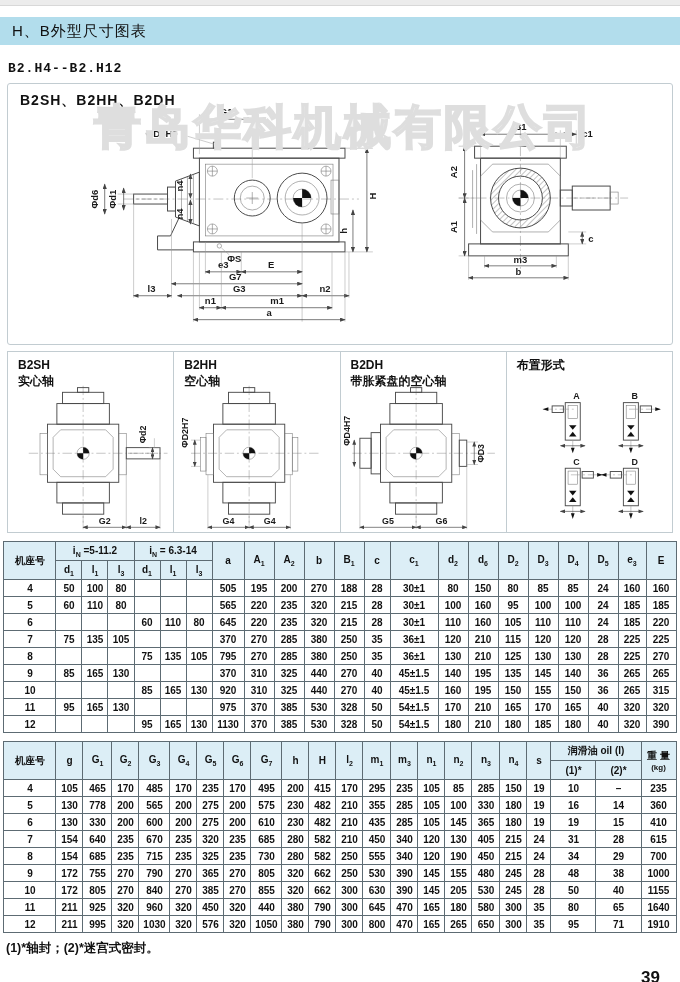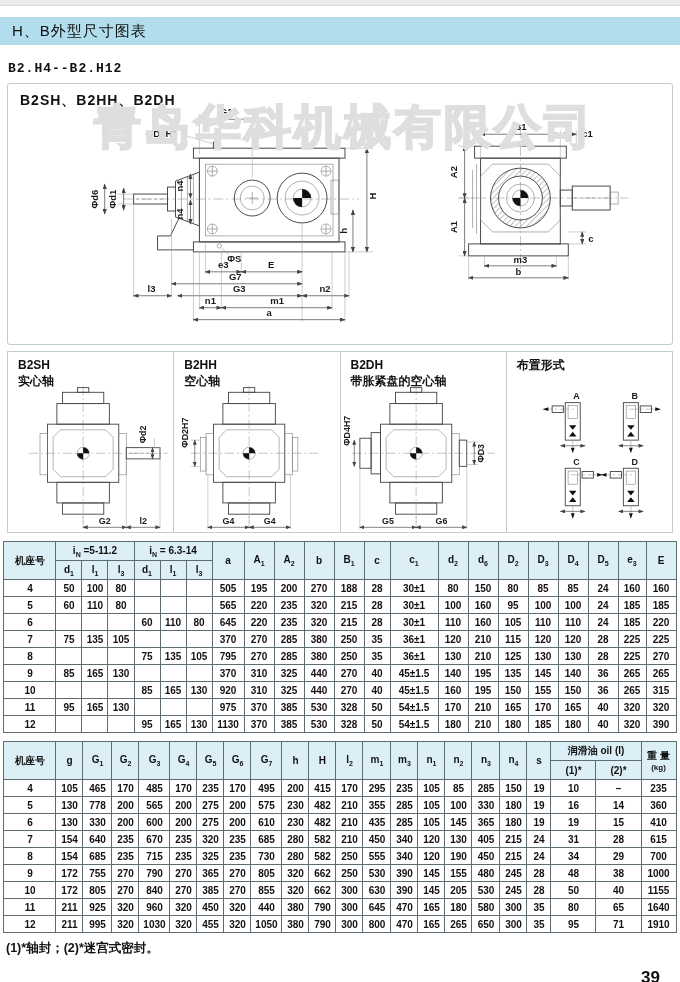--- a/index.html
+++ b/index.html
@@ -904,21 +904,21 @@
         <td>65</td>
         <td>1640</td>
       </tr>
       <tr>
         <td>12</td>
         <td>211</td>
         <td>995</td>
         <td>320</td>
         <td>1030</td>
         <td>320</td>
-        <td>455</td>
+        <td>576</td>
         <td>320</td>
         <td>1050</td>
         <td>380</td>
         <td>790</td>
         <td>300</td>
         <td>800</td>
         <td>470</td>
         <td>165</td>
         <td>265</td>
         <td>650</td>

